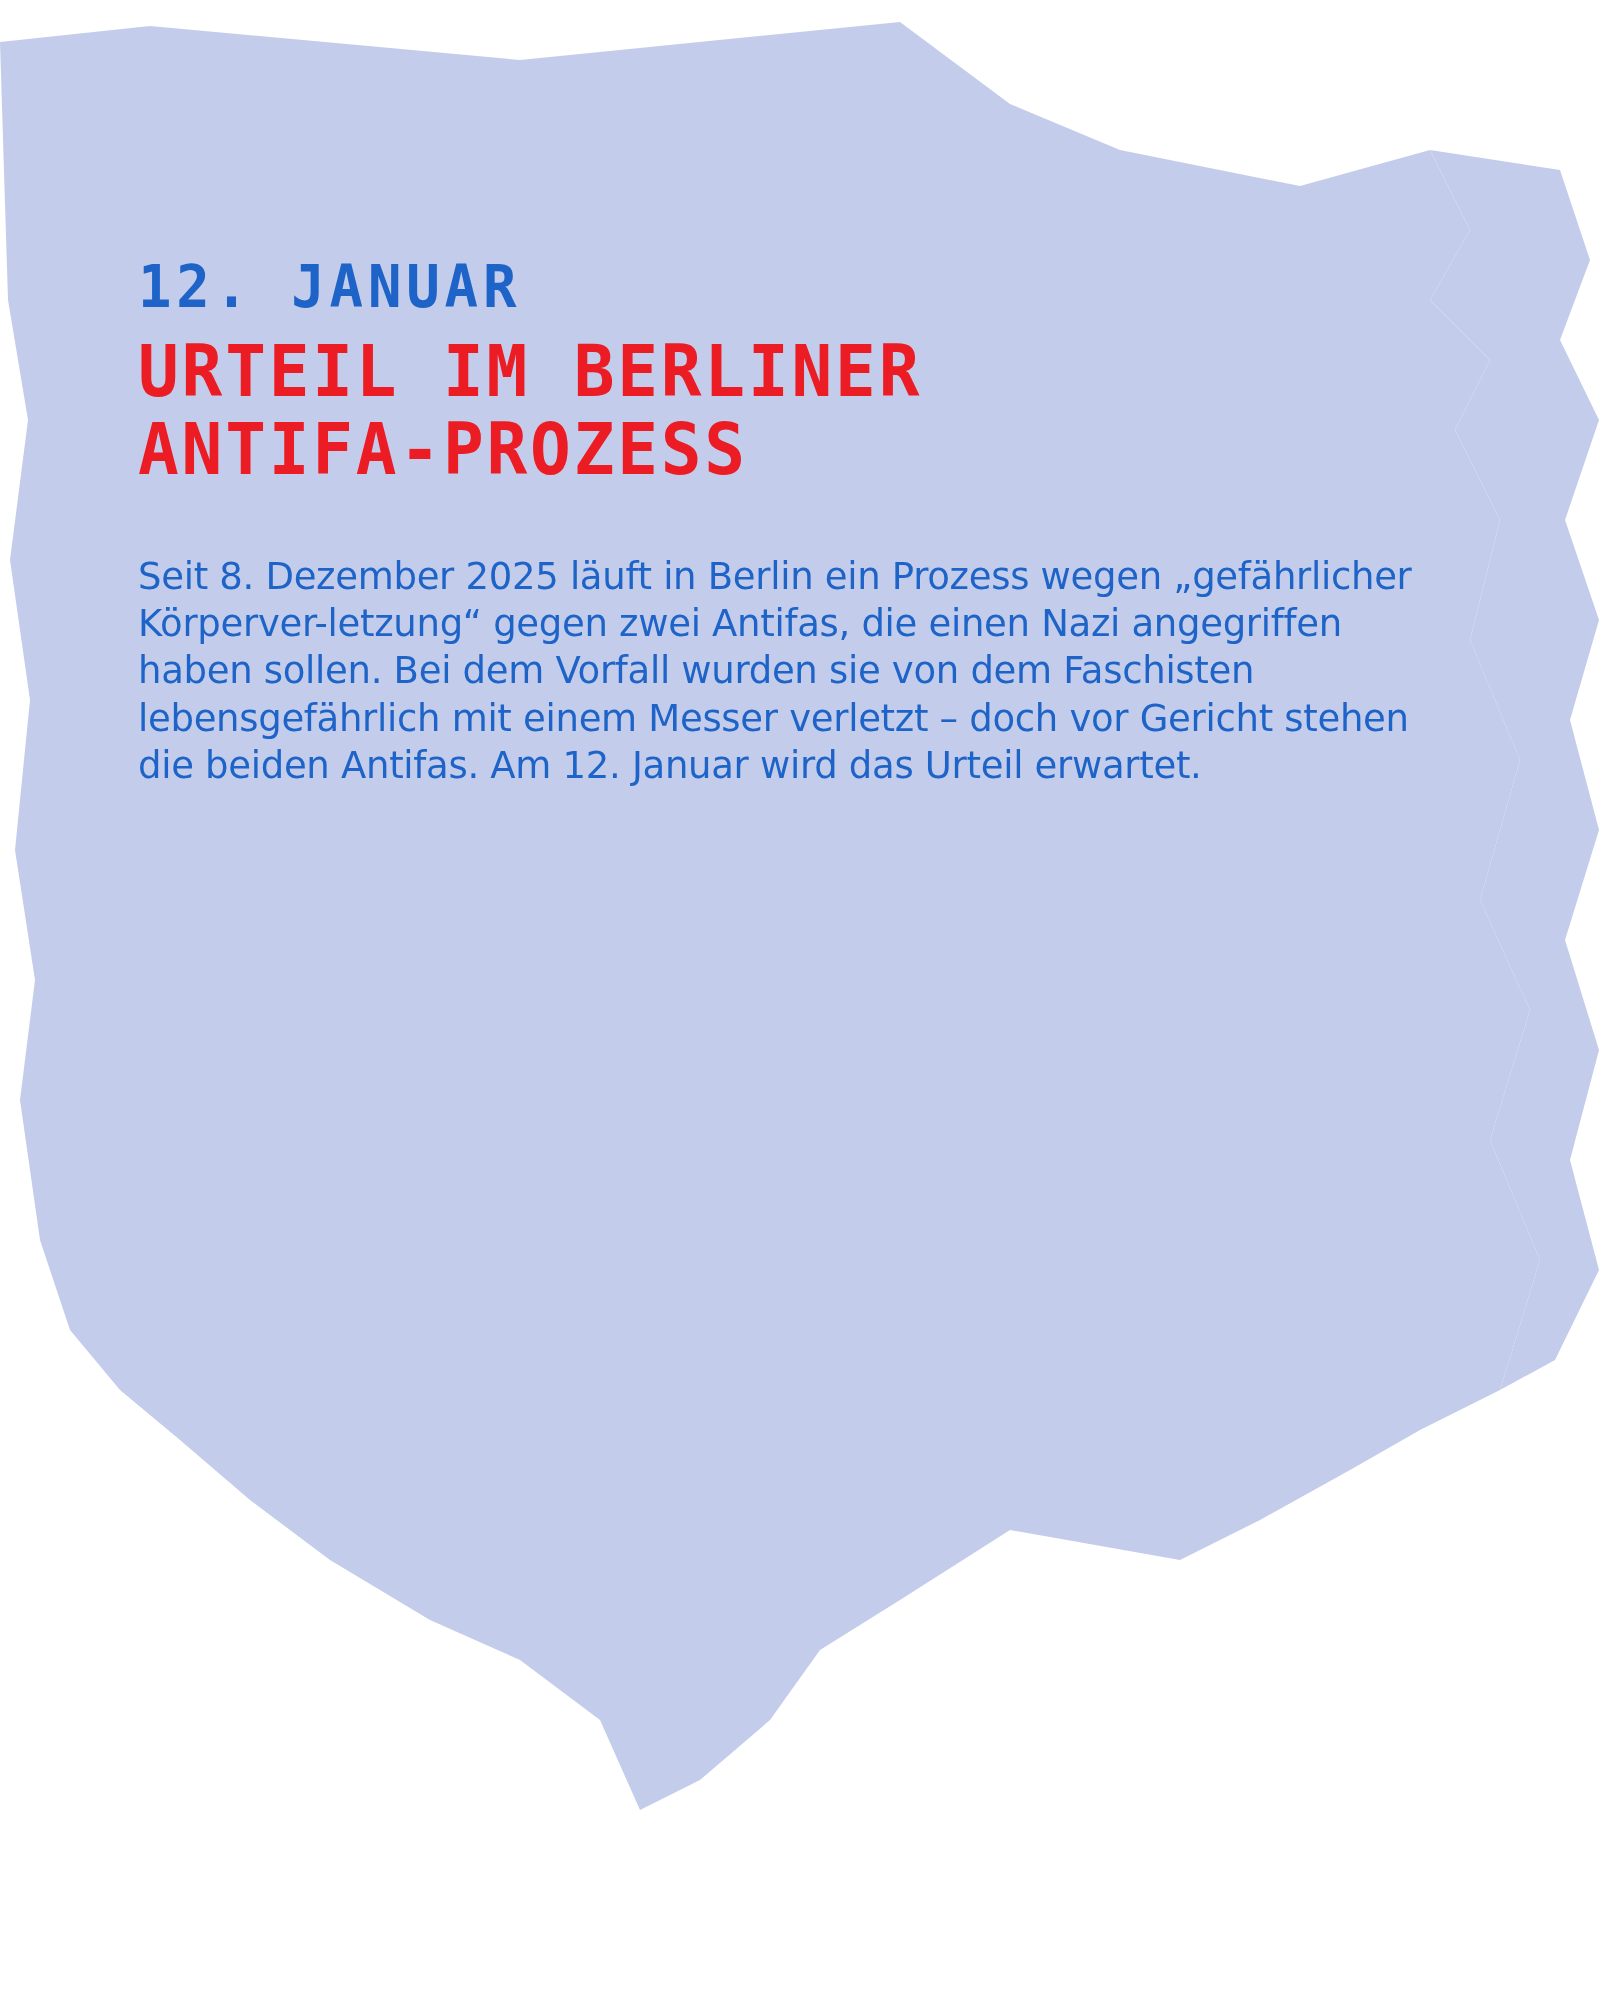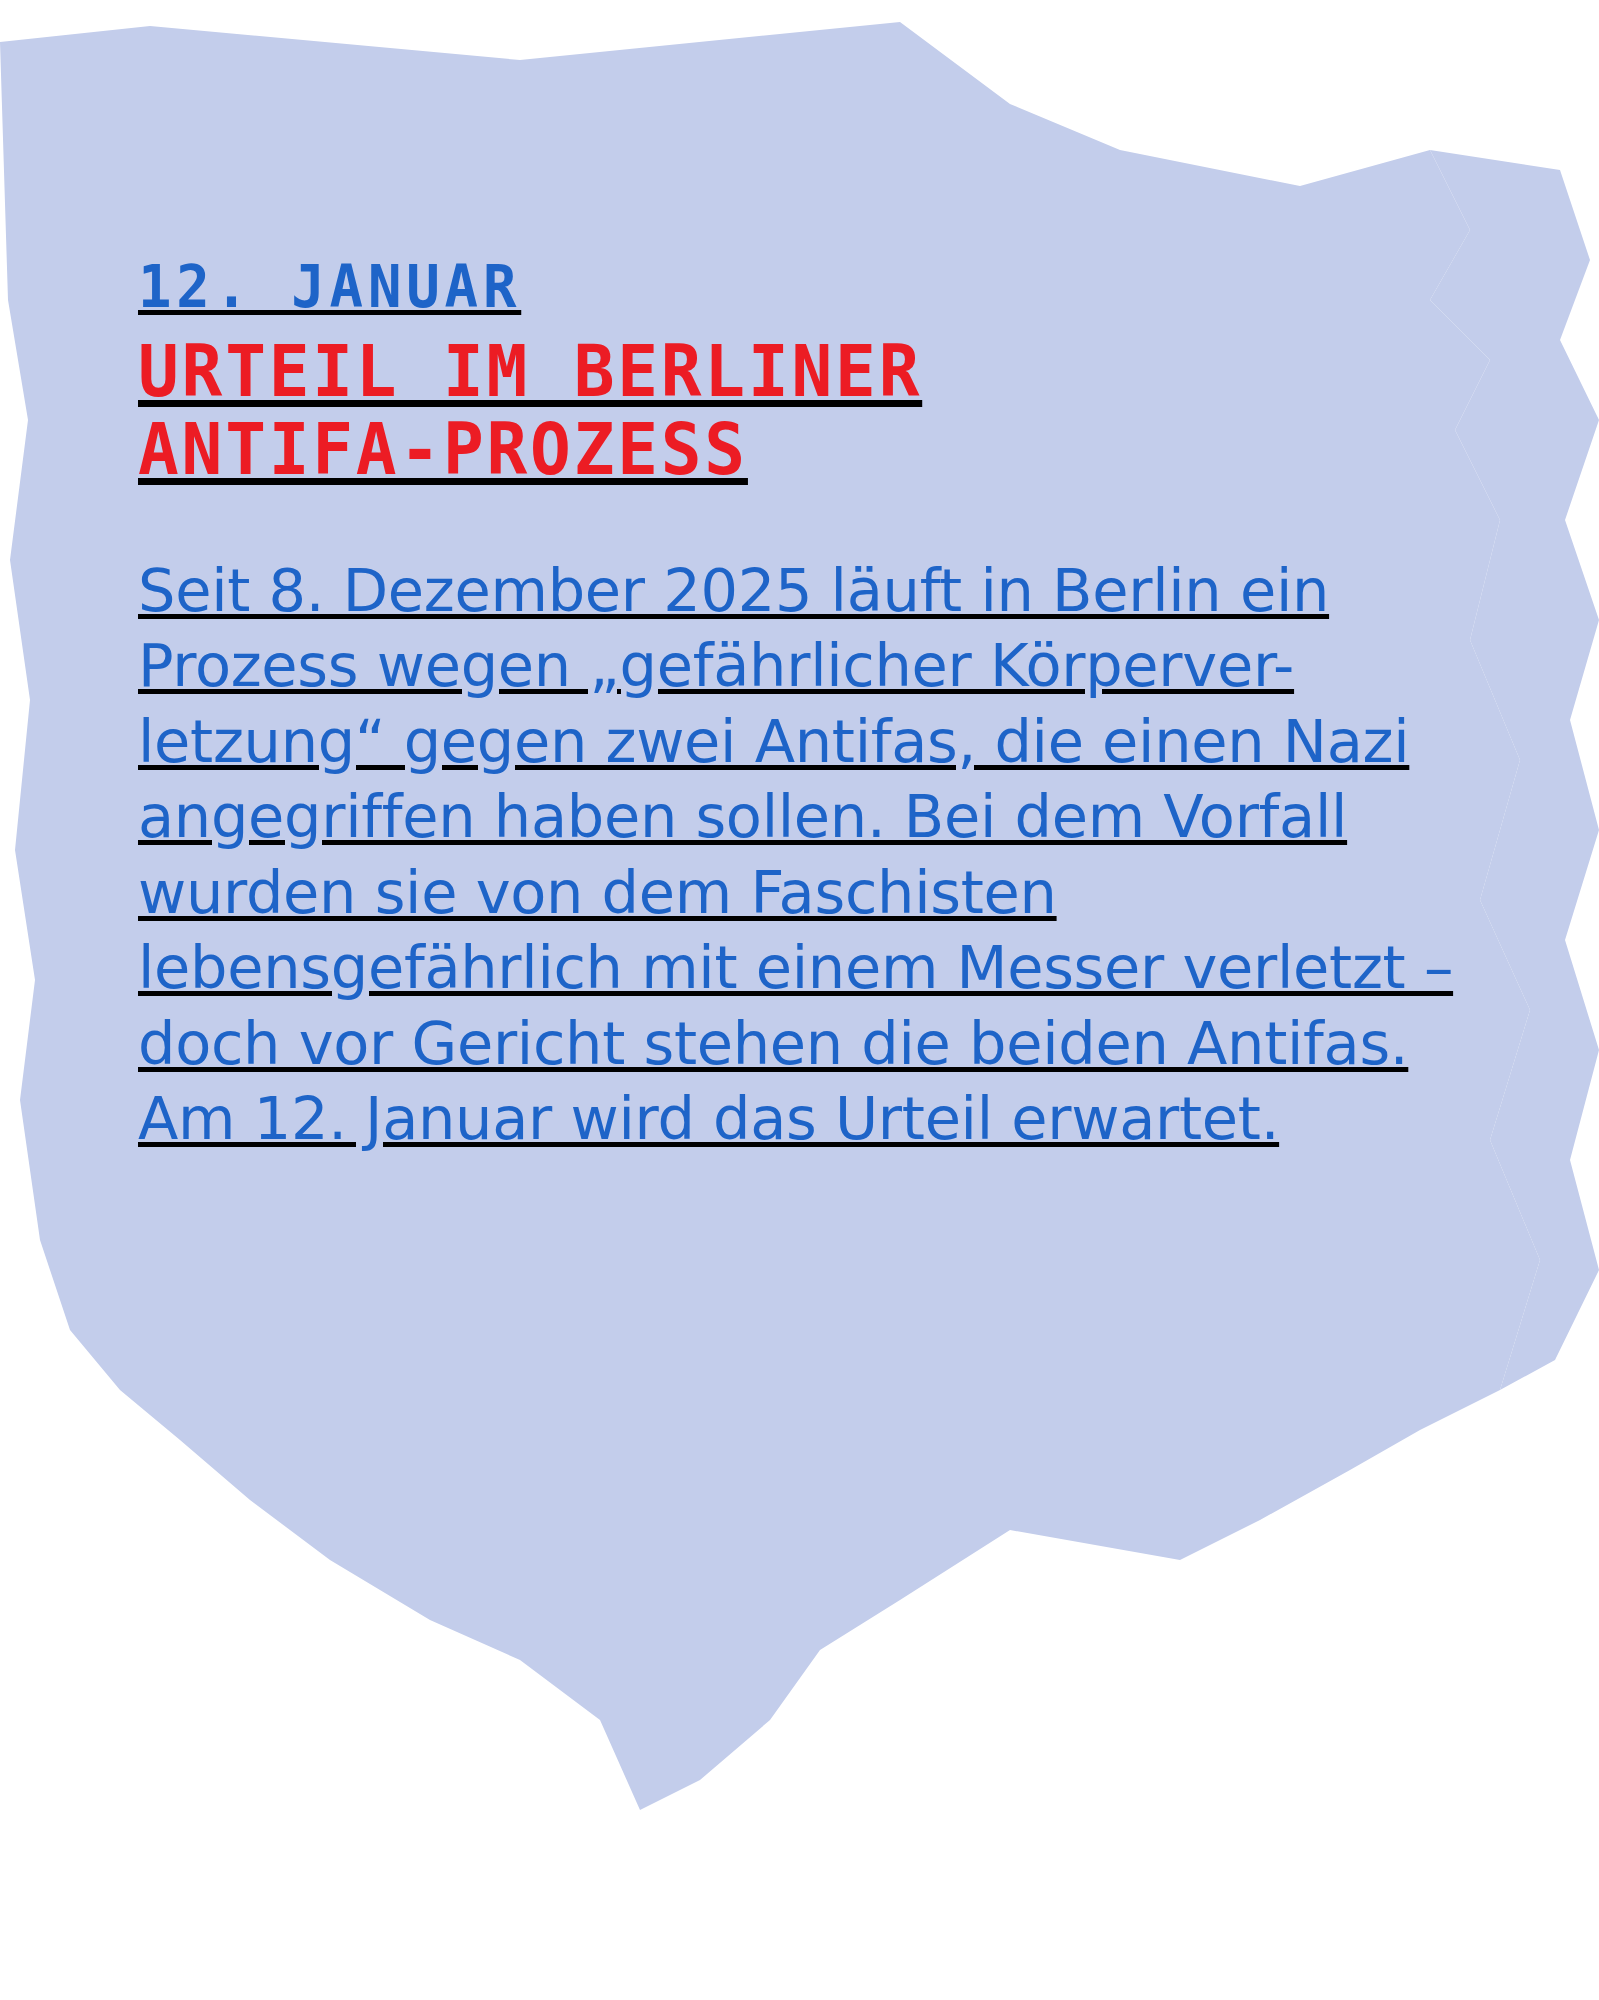--- a/index.html
+++ b/index.html
@@ -23,21 +23,20 @@
     height: 2000px;
     display: block;
   }
 
   
   #content {
     position: absolute;
     left: 138px;
     top: 258px;
     width: 1320px;
-    text-decoration: underline;
   }
 
   .kicker {
     font-family: "DejaVu Sans Mono", "Liberation Mono", monospace;
     font-weight: 700;
     font-size: 58px;
     line-height: 1.02;
     letter-spacing: 5px;
     color: #1e64c8;
     text-transform: uppercase;
@@ -60,21 +59,21 @@
   }
   .headline .line {
     display: block;
     white-space: nowrap;
   }
 
   .body-text {
     margin: 64px 0 0 0;
     color: #1e64c8;
     font-family: "DejaVu Sans", sans-serif;
-    font-size: 59px;
+    font-size: 37px;
     line-height: 1.28;
     font-weight: 400;
     max-width: 1320px;
     letter-spacing: -0.3px;
   }
 </style>
 </head>
 <body>
 
 <svg id="bg-shape" viewBox="0 0 1599 2000" preserveAspectRatio="none" aria-hidden="true">

